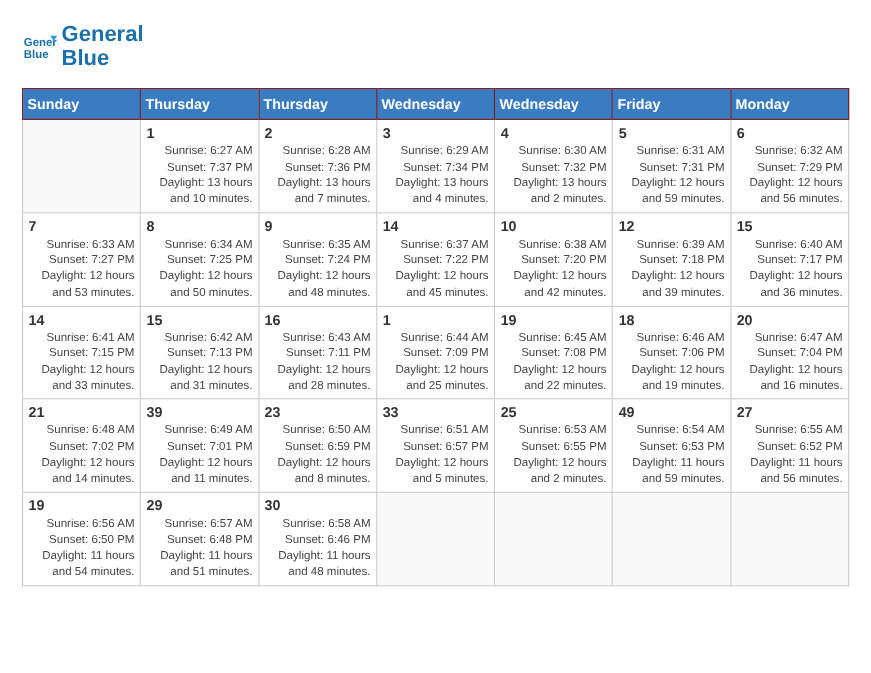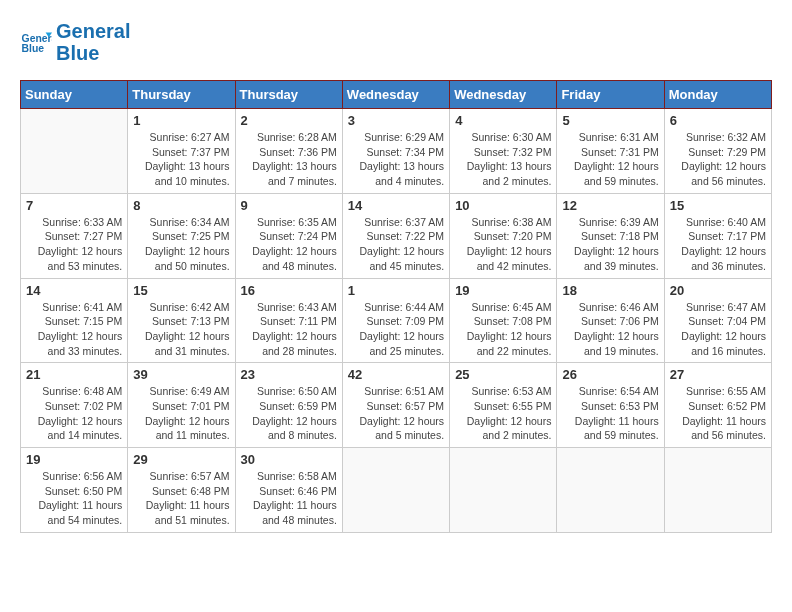--- a/index.html
+++ b/index.html
@@ -203,29 +203,29 @@
         </td>
         <td>
           <span class="day-num">39</span>
           <div class="day-info">Sunrise: 6:49 AM<br>Sunset: 7:01 PM<br>Daylight: 12 hours and 11 minutes.</div>
         </td>
         <td>
           <span class="day-num">23</span>
           <div class="day-info">Sunrise: 6:50 AM<br>Sunset: 6:59 PM<br>Daylight: 12 hours and 8 minutes.</div>
         </td>
         <td>
-          <span class="day-num">42</span>
+          <span class="day-num">33</span>
           <div class="day-info">Sunrise: 6:51 AM<br>Sunset: 6:57 PM<br>Daylight: 12 hours and 5 minutes.</div>
         </td>
         <td>
           <span class="day-num">25</span>
           <div class="day-info">Sunrise: 6:53 AM<br>Sunset: 6:55 PM<br>Daylight: 12 hours and 2 minutes.</div>
         </td>
         <td>
-          <span class="day-num">26</span>
+          <span class="day-num">49</span>
           <div class="day-info">Sunrise: 6:54 AM<br>Sunset: 6:53 PM<br>Daylight: 11 hours and 59 minutes.</div>
         </td>
         <td>
           <span class="day-num">27</span>
           <div class="day-info">Sunrise: 6:55 AM<br>Sunset: 6:52 PM<br>Daylight: 11 hours and 56 minutes.</div>
         </td>
       </tr>
       <tr>
         <td>
           <span class="day-num">19</span>

